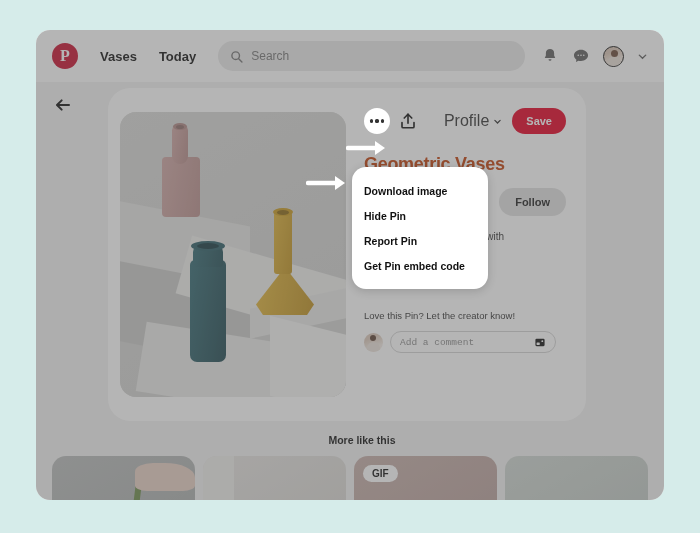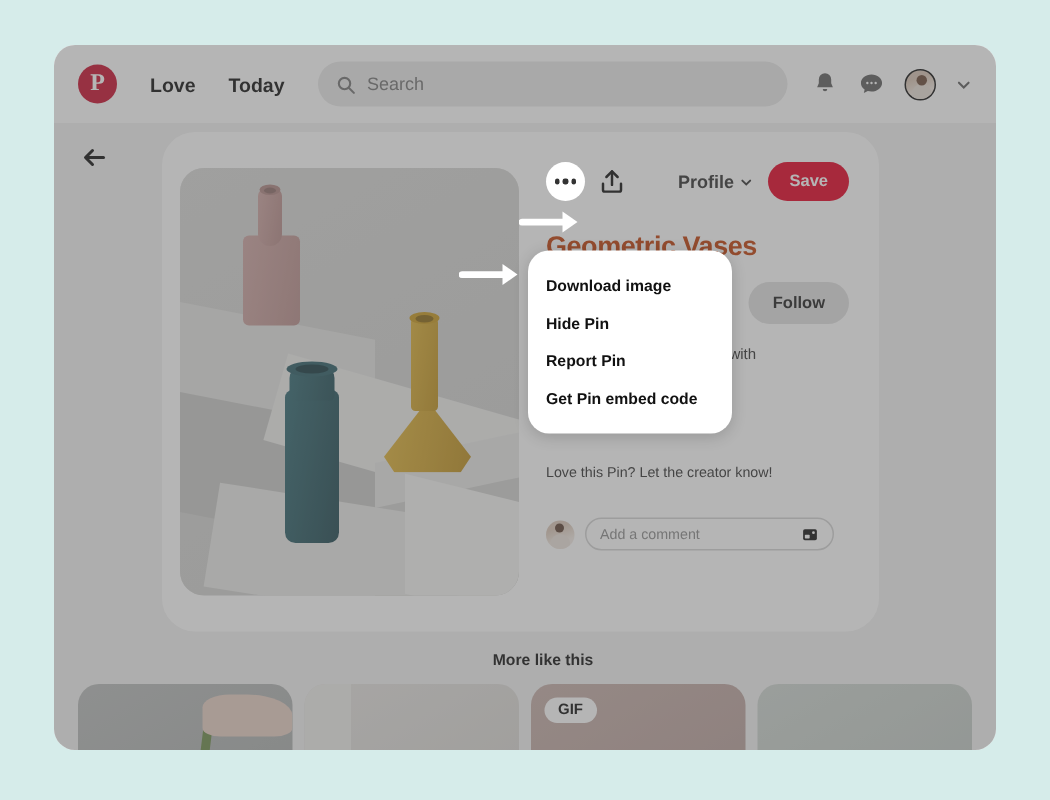--- a/index.html
+++ b/index.html
@@ -132,21 +132,21 @@
     background: #fff;
     display: flex; align-items: center; justify-content: center;
     gap: 2.5px;
     z-index: 60; position: relative;
   }
   .dot3 { width: 3.2px; height: 3.2px; border-radius: 50%; background: #333; }
   #share-btn { margin-left: 9px; width: 18px; height: 18px; }
   #profile-select {
     margin-left: auto;
     display: flex; align-items: center; gap: 4px;
-    font-size: 12px; font-weight: bold; color: #333;
+    font-size: 16px; font-weight: normal; color: #333;
   }
   #save-btn {
     margin-left: 10px;
     background: #e60023; color: #fff;
     font-size: 11px; font-weight: bold;
     border-radius: 16px;
     padding: 7px 14px;
   }
   #pin-title {
     margin-top: 18px;
@@ -170,21 +170,21 @@
     font-size: 10px; color: #333; line-height: 1.5;
     max-width: 212px;
   }
   #tabs {
     margin-top: 18px;
     display: flex; gap: 18px;
   }
   .tab { font-size: 11px; color: #767676; padding-bottom: 6px; }
   .tab.active { color: #111; font-weight: bold; border-bottom: 2.5px solid #111; }
   #comment-prompt { margin-top: 28px; font-size: 9.5px; color: #333; }
-  #comment-row { margin-top: 24px; display: flex; align-items: center; gap: 7px; }
+  #comment-row { margin-top: 10px; display: flex; align-items: center; gap: 7px; font-family: Liberation Mono, monospace; }
   #comment-avatar {
     width: 19px; height: 19px; border-radius: 50%;
     background: linear-gradient(160deg,#dcc9ba 30%,#f2eae3 70%);
     position: relative; overflow: hidden; flex: 0 0 auto;
   }
   #comment-avatar::before {
     content:""; position:absolute; left:6px; top:2px;
     width:6px; height:6px; border-radius:50%; background:#5d4234;
   }
   #comment-avatar::after {
@@ -247,21 +247,21 @@
 </style>
 </head>
 <body>
 
 <div id="page">
   <div id="app-card">
 
     <div id="header">
       <div id="pin-logo">P</div>
 
-      <div class="nav-link">Love</div>
+      <div class="nav-link">Vases</div>
       <div class="nav-link">Today</div>
 
       <div id="search-box">
         <svg class="hdr-icon" style="width:13px;height:13px" viewBox="0 0 24 24" fill="none" stroke="#767676" stroke-width="2.6">
           <circle cx="10.5" cy="10.5" r="7"></circle>
             <line x1="16" y1="16" x2="22" y2="22" stroke-linecap="round"></line>
         </svg>
         <span id="search-placeholder">Search</span>
       </div>
 

